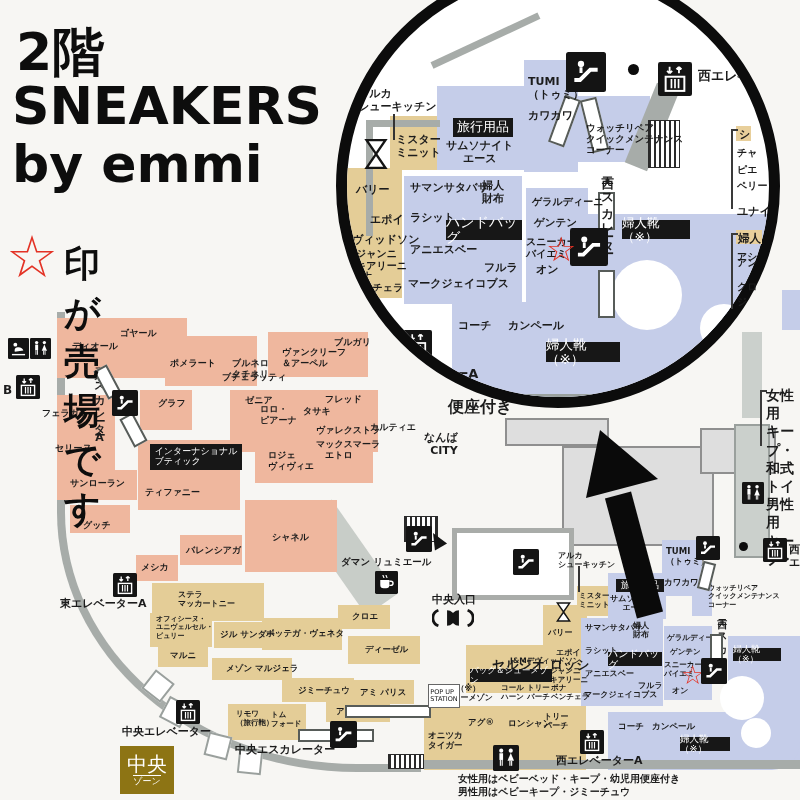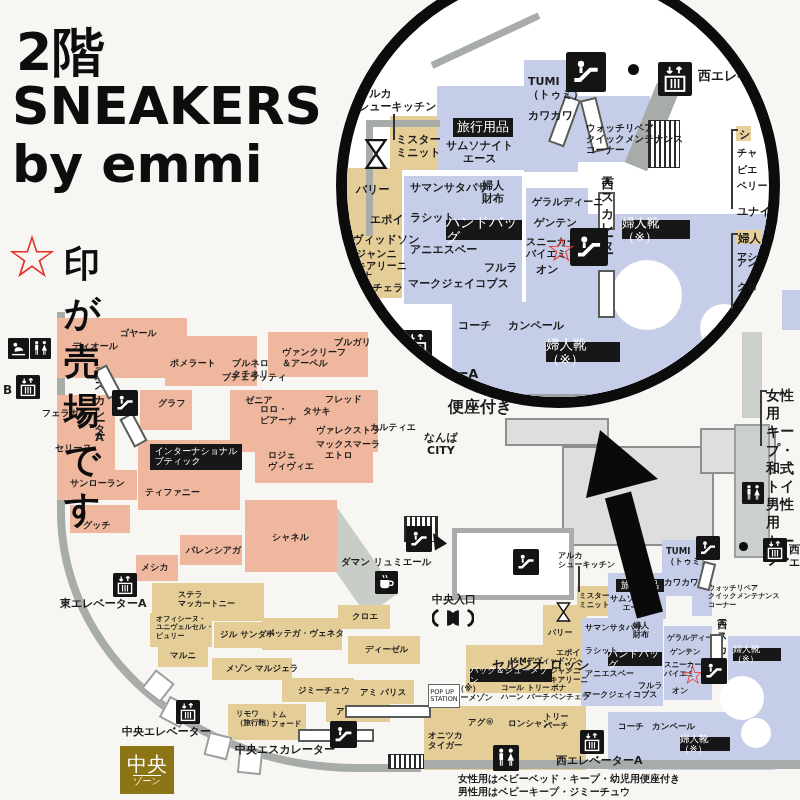--- a/index.html
+++ b/index.html
@@ -51,21 +51,21 @@
     <div class="b" style="left:57px;top:312px;width:356px;height:452px;border-left:8px solid #a7aca9;border-bottom:8px solid #a7aca9;border-bottom-left-radius:300px 260px;z-index:8;"></div>
     <div class="wall" style="left:410px;top:760px;width:390px;height:9px;"></div>
     <div class="sq" style="left:146px;top:674px;transform:rotate(38deg);"></div>
     <div class="sq" style="left:163px;top:700px;transform:rotate(28deg);"></div>
     <div class="sq" style="left:206px;top:734px;transform:rotate(14deg);"></div>
     <div class="sq" style="left:238px;top:750px;transform:rotate(6deg);"></div>
 
     <div class="gray-bldg" style="left:505px;top:418px;width:100px;height:24px;"></div>
     <div class="gray-bldg" style="left:562px;top:446px;width:148px;height:96px;"></div>
     <div class="gray-bldg" style="left:700px;top:428px;width:72px;height:42px;"></div>
-    <div class="t" style="left:424px;top:432px;font-size:11px;text-align:center;">なんば
+    <div class="t" style="left:424px;top:432px;font-size:11px;text-align:right;">なんば
 CITY</div>
     <div class="t" style="left:448px;top:398px;font-size:16px;">便座付き</div>
 
     <div class="b" style="left:742px;top:332px;width:20px;height:86px;background:#cbd0cc;"></div>
     <div class="b" style="left:734px;top:424px;width:32px;height:130px;background:#cbd0cc;border:2px solid #9aa09d;"></div>
 
     <div class="b" style="left:57px;top:318px;width:130px;height:60px;background:#efb79e;"></div>
     <div class="b" style="left:165px;top:336px;width:92px;height:50px;background:#efb79e;"></div>
     <div class="b" style="left:268px;top:332px;width:100px;height:45px;background:#efb79e;"></div>
     <div class="b" style="left:140px;top:390px;width:52px;height:40px;background:#efb79e;"></div>

